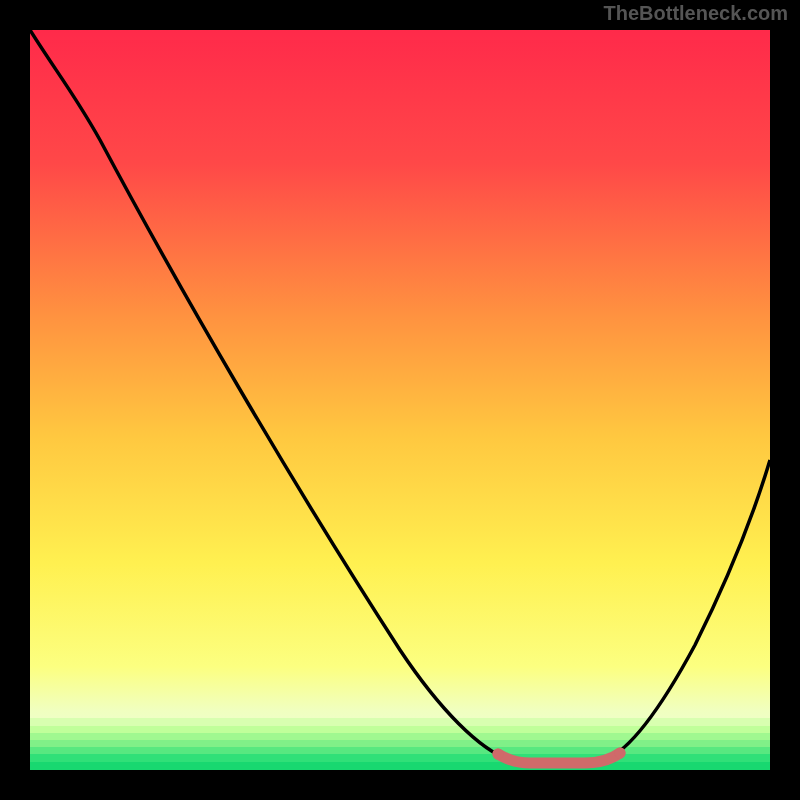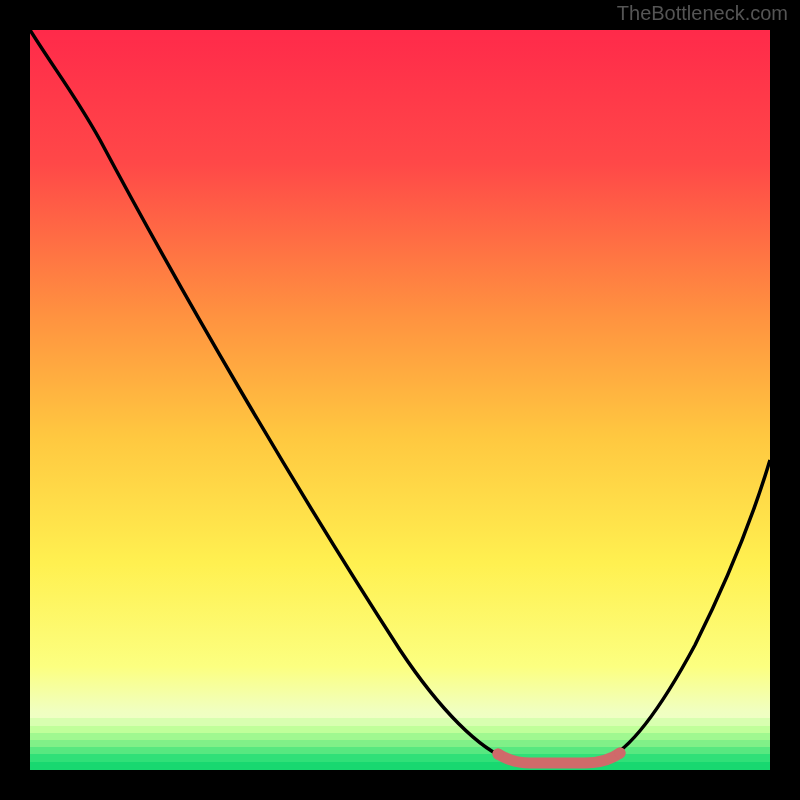--- a/index.html
+++ b/index.html
@@ -11,21 +11,21 @@
   position: relative;
   overflow: hidden;
   font-family: Arial, sans-serif;
 }
 .watermark {
   position: absolute;
   top: 2px;
   right: 12px;
   color: #555;
   font-size: 20px;
-  font-weight: 400;
+  font-weight: 700;
   z-index: 10;
 }
 .chart-container {
   position: absolute;
   top: 30px;
   left: 30px;
   width: 740px;
   height: 740px;
 }
 .gradient-bg {

